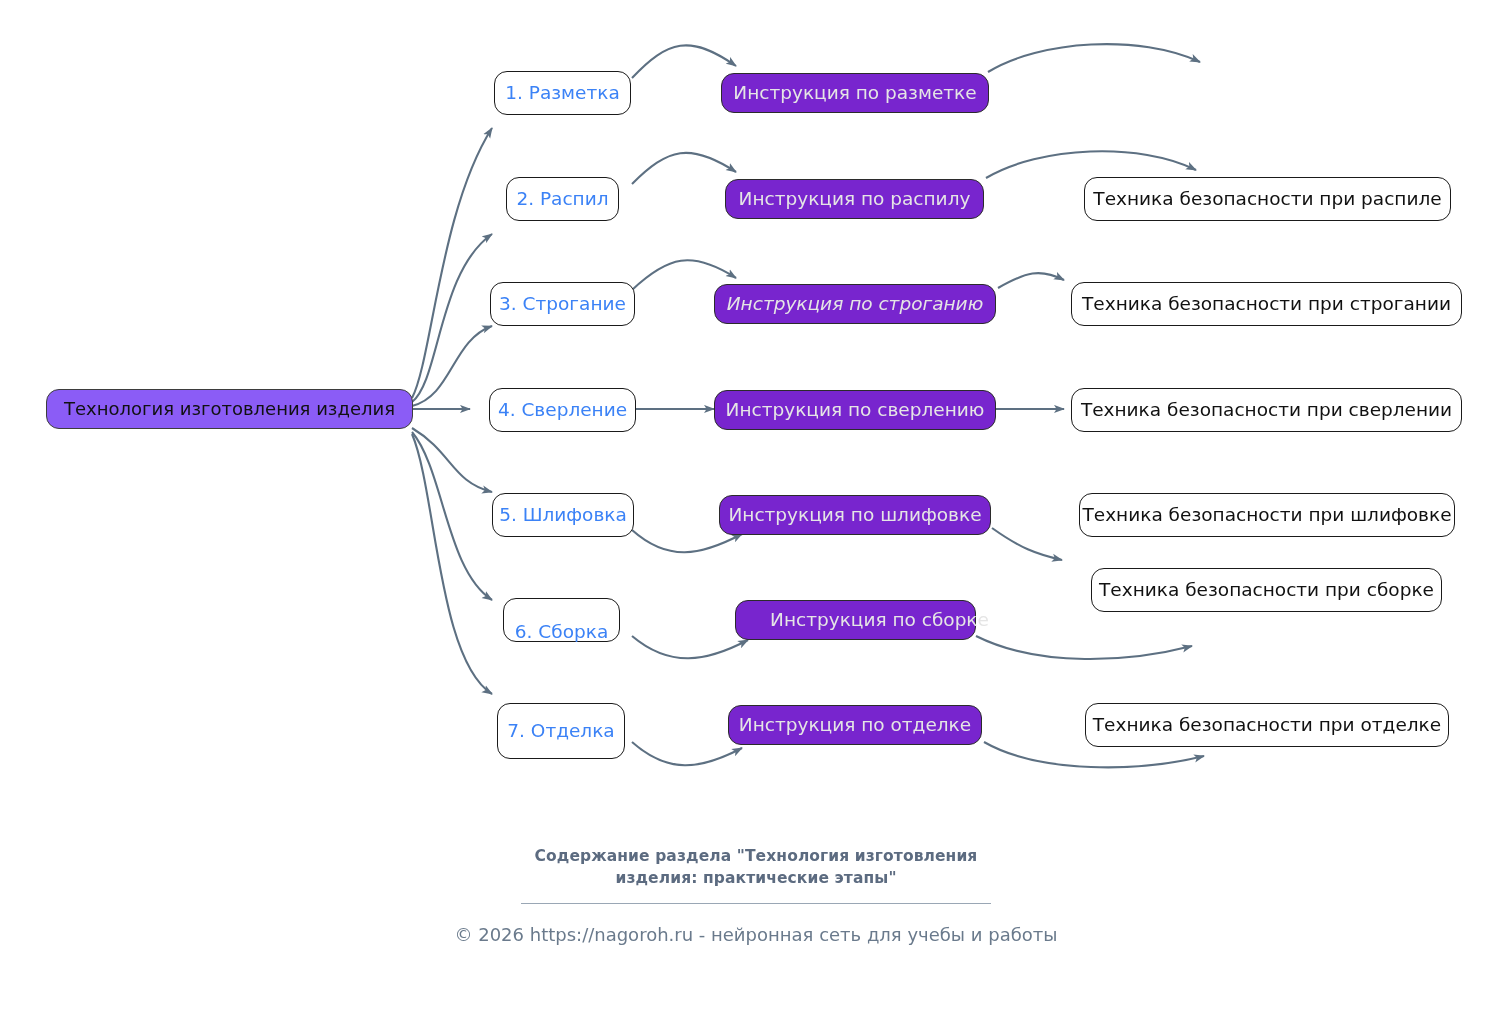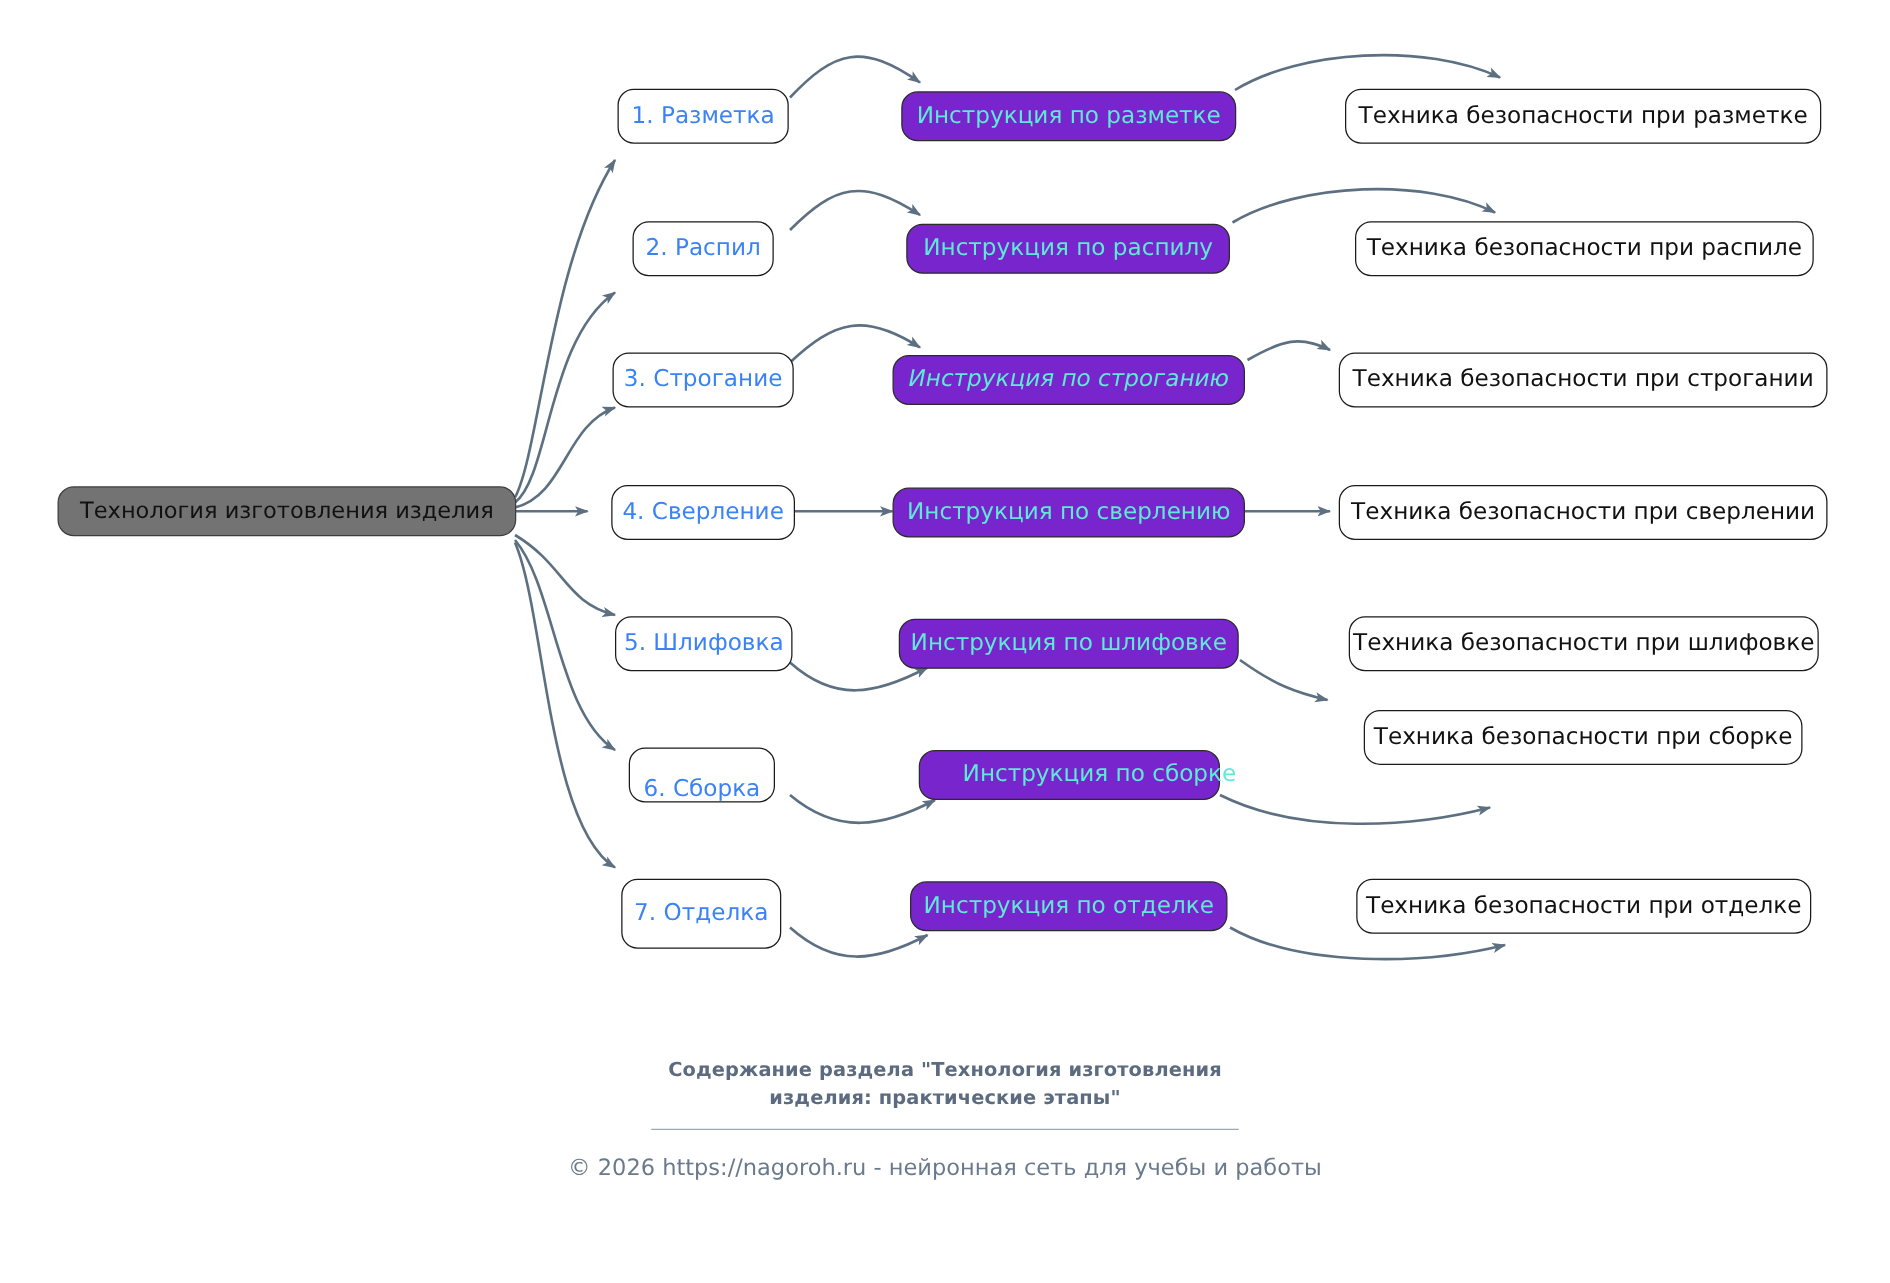--- a/index.html
+++ b/index.html
@@ -35,35 +35,35 @@
     justify-content: center;
     border-radius: 13px;
     white-space: nowrap;
     line-height: 1;
   }
   .node-label {
     display: block;
     line-height: 1;
   }
   .node-root {
-    background: #737373;
+    background: #8b5cf6;
     border: 1.4px solid #3d3d3d;
     color: #111111;
     font-size: 18px;
   }
   .node-stage {
     background: #ffffff;
     border: 1.6px solid #1a1a1a;
     color: #3b82f6;
     font-size: 18.5px;
   }
   .node-instruction {
     background: #7825ce;
     border: 1.5px solid #2b2b2b;
-    color: #5eead4;
+    color: #e5e5e5;
     font-size: 18.5px;
   }
   .node-safety {
     background: #ffffff;
     border: 1.6px solid #1a1a1a;
     color: #111111;
     font-size: 18.5px;
   }
 
   #footer {
@@ -137,23 +137,20 @@
   <div class="node node-root" style="left:46px; top:389px; width:367px; height:40px;">
     <span class="node-label">Технология изготовления изделия</span>
   </div>
 
   <div class="node node-stage" style="left:494px; top:71px; width:137px; height:44px;">
     <span class="node-label">1. Разметка</span>
   </div>
   <div class="node node-instruction" style="left:721px; top:73px; width:268px; height:40px;">
     <span class="node-label">Инструкция по разметке</span>
   </div>
-  <div class="node node-safety" style="left:1076px; top:71px; width:381px; height:44px;">
-    <span class="node-label">Техника безопасности при разметке</span>
-  </div>
 
   <div class="node node-stage" style="left:506px; top:177px; width:113px; height:44px;">
     <span class="node-label">2. Распил</span>
   </div>
   <div class="node node-instruction" style="left:725px; top:179px; width:259px; height:40px;">
     <span class="node-label">Инструкция по распилу</span>
   </div>
   <div class="node node-safety" style="left:1084px; top:177px; width:367px; height:44px;">
     <span class="node-label">Техника безопасности при распиле</span>
   </div>

